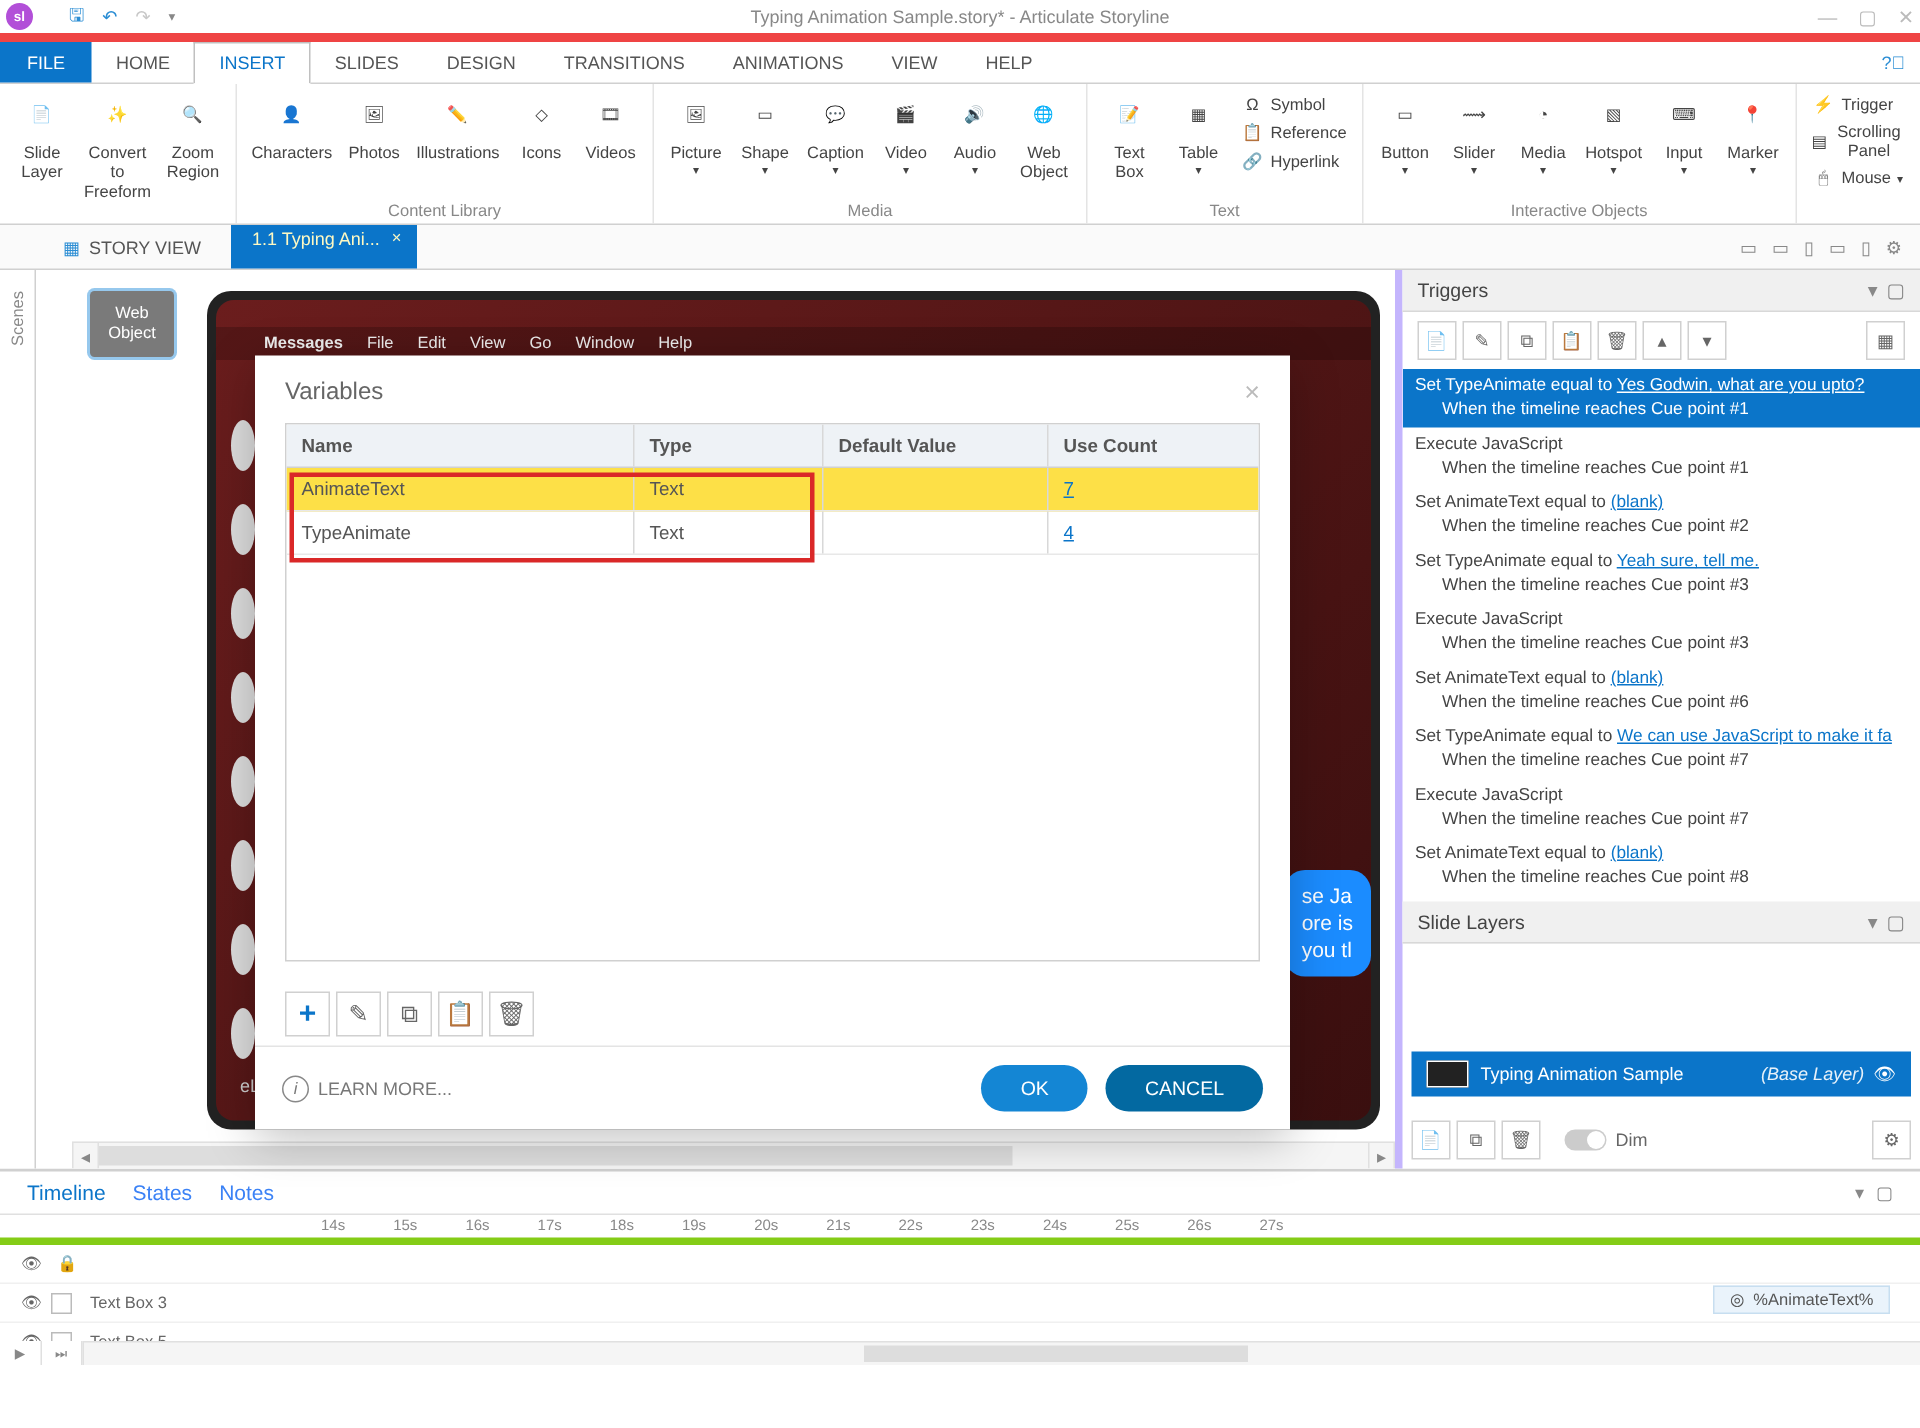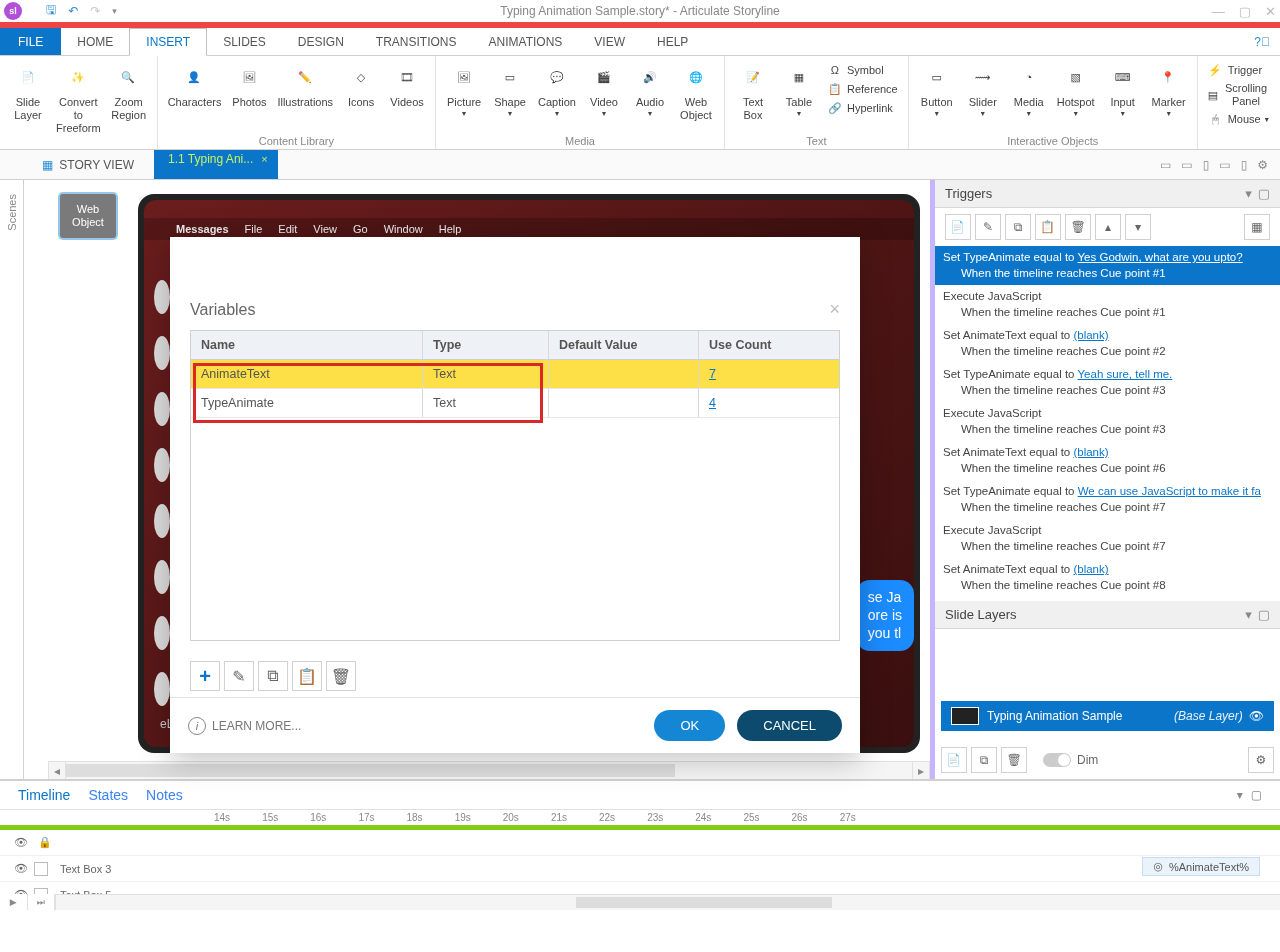--- a/index.html
+++ b/index.html
@@ -19,21 +19,21 @@
 .rgroup { border-right: 1px solid #e4e4e4; padding: 4px 6px 2px 6px; display: flex; flex-direction: column; }
 .rgroup-items { display: flex; gap: 2px; flex: 1; }
 .rgroup-label { text-align: center; color: #888; font-size: 11px; padding-top: 2px; }
 .rbtn { display: flex; flex-direction: column; align-items: center; justify-content: flex-start; padding: 2px 4px; min-width: 44px; cursor: pointer; font-size: 11px; color: #444; text-align: center; line-height: 1.2; }
 .rbtn .ricon { width: 32px; height: 32px; display: flex; align-items: center; justify-content: center; margin-bottom: 2px; }
 .rbtn.small { min-width: auto; flex-direction: row; font-size: 11px; padding: 1px 4px; gap: 4px; justify-content: flex-start; }
 .rbtn.small .ricon { width: 16px; height: 16px; margin: 0; }
 .rstack { display: flex; flex-direction: column; gap: 1px; padding-top: 2px; }
 .doc-tabs { height: 30px; background: #fafafa; border-bottom: 1px solid #d0d0d0; display: flex; align-items: center; padding-left: 30px; }
 .story-view { display: flex; align-items: center; gap: 6px; padding: 0 12px; height: 100%; color: #555; }
-.slide-tab { background: #0b75c9; color: #bef264; padding: 0 10px 12px 14px; height: 100%; display: flex; align-items: center; gap: 8px; font-size: 12px; margin-left: 8px; }
+.slide-tab { background: #0b75c9; color: #fef9c3; padding: 0 10px 12px 14px; height: 100%; display: flex; align-items: center; gap: 8px; font-size: 12px; margin-left: 8px; }
 .slide-tab .close-x { font-size: 11px; cursor: pointer; }
 .view-icons { margin-left: auto; display: flex; gap: 10px; padding-right: 12px; align-items: center; color: #888; }
 .workspace { display: flex; height: 600px; border-bottom: 1px solid #d0d0d0; position: relative; }
 .scenes-strip { width: 24px; border-right: 1px solid #d0d0d0; display: flex; align-items: flex-start; justify-content: center; padding-top: 14px; background: #fff; }
 .scenes-strip span { writing-mode: vertical-rl; transform: rotate(180deg); color: #888; font-size: 11px; }
 .canvas-area { flex: 1; background: #fff; position: relative; overflow: hidden; }
 .thumb-panel { position: absolute; left: 36px; top: 14px; width: 56px; height: 44px; background: #7a7a7a; color: #fff; font-size: 11px; border-radius: 3px; display: flex; align-items: center; justify-content: center; text-align: center; line-height: 1.2; padding: 3px; box-shadow: 0 0 0 2px #96c8ed; }
 .slide-canvas { position: absolute; left: 114px; top: 14px; right: 10px; bottom: 26px; background: #222; border-radius: 16px; overflow: hidden; }
 .slide-inner { position: absolute; inset: 6px; background: linear-gradient(135deg, #6b1d1d, #3a0f0f); border-radius: 12px; }
 .mac-menubar { position: absolute; top: 18px; left: 0; right: 0; height: 22px; background: rgba(0,0,0,0.2); display: flex; align-items: center; gap: 16px; padding: 0 16px; color: #eee; font-size: 11px; }
@@ -76,21 +76,21 @@
 .timeline-row .eye { width: 30px; text-align: center; padding-left: 12px; }
 .timeline-row .lock { width: 30px; text-align: center; }
 .timeline-row .cbox { width: 14px; height: 14px; border: 1px solid #bbb; margin: 0 8px 0 4px; }
 .timeline-row .name { width: 120px; }
 .anim-box { position: absolute; right: 20px; bottom: 34px; border: 1px solid #c7def0; background: #eaf3fb; padding: 2px 10px; font-size: 11px; color: #555; display: flex; align-items: center; gap: 6px; }
 .tl-hscroll { height: 16px; border-top: 1px solid #e0e0e0; background: #f5f5f5; position: relative; }
 .tl-hscroll .thumb { position: absolute; left: 45%; top: 2px; bottom: 2px; width: 20%; background: #ddd; }
 .play-controls { position: absolute; left: 0; bottom: 0; width: 56px; height: 16px; background: #fff; border-right: 1px solid #e0e0e0; display: flex; }
 .play-controls div { flex: 1; border-right: 1px solid #e0e0e0; display: flex; align-items: center; justify-content: center; color: #888; font-size: 9px; }
 .modal { position: absolute; left: 170px; top: 237px; width: 690px; height: 516px; background: #fff; box-shadow: 0 6px 30px rgba(0,0,0,0.25); display: flex; flex-direction: column; }
-.modal-title { padding: 14px 20px 10px 20px; color: #666; font-size: 16px; display: flex; align-items: center; margin-top: 48px; }
+.modal-title { padding: 14px 20px 10px 20px; color: #666; font-size: 16px; display: flex; align-items: center; }
 .modal-title .mclose { margin-left: auto; color: #bbb; font-size: 18px; cursor: pointer; }
 .modal-body { flex: 1; padding: 0 20px 10px 20px; display: flex; flex-direction: column; }
 .var-table { border: 1px solid #d0d0d0; flex: 1; display: flex; flex-direction: column; overflow: hidden; }
 .vt-head { display: flex; background: #eef2f6; color: #555; font-weight: 600; font-size: 12.5px; border-bottom: 1px solid #d0d0d0; }
 .vt-head div, .vt-row div { padding: 7px 10px; }
 .c-name { width: 232px; border-right: 1px solid #d8d8d8; }
 .c-type { width: 126px; border-right: 1px solid #d8d8d8; }
 .c-def { width: 150px; border-right: 1px solid #d8d8d8; }
 .c-use { flex: 1; }
 .vt-row { display: flex; border-bottom: 1px solid #e8e8e8; font-size: 12.5px; color: #555; }
@@ -98,21 +98,21 @@
 .vt-row .c-use { color: #0b75c9; text-decoration: underline; }
 .red-box { position: absolute; border: 3px solid #da2828; pointer-events: none; }
 .modal-toolbar { display: flex; gap: 4px; padding: 10px 20px 6px 20px; }
 .mtbtn { width: 30px; height: 30px; border: 1px solid #d0d0d0; display: flex; align-items: center; justify-content: center; font-size: 16px; color: #666; cursor: pointer; }
 .mtbtn.add { color: #0b75c9; font-weight: bold; font-size: 20px; }
 .modal-footer { border-top: 1px solid #e4e4e4; padding: 12px 18px; display: flex; align-items: center; gap: 12px; }
 .learn-more { display: flex; align-items: center; gap: 6px; color: #777; font-size: 12px; }
 .learn-more .info { width: 18px; height: 18px; border: 1.5px solid #888; border-radius: 50%; display: flex; align-items: center; justify-content: center; font-size: 11px; font-style: italic; }
 .btn { padding: 8px 26px; border-radius: 18px; font-size: 13px; cursor: pointer; border: none; }
 .btn.primary { background: #1486d4; color: #fff; }
-.btn.secondary { background: #0c4a6e; color: #fff; }
+.btn.secondary { background: #0369a1; color: #fff; }
 .modal-footer .spacer { flex: 1; }
 
 .contact-col { position: absolute; left: 10px; top: 80px; display: flex; flex-direction: column; gap: 22px; }
 .contact-col .bubble { width: 16px; height: 34px; background: #ddd; border-radius: 50%; }
 </style>
 </head>
 <body>
 
 <div class="titlebar">
   <div class="logo">sl</div>

